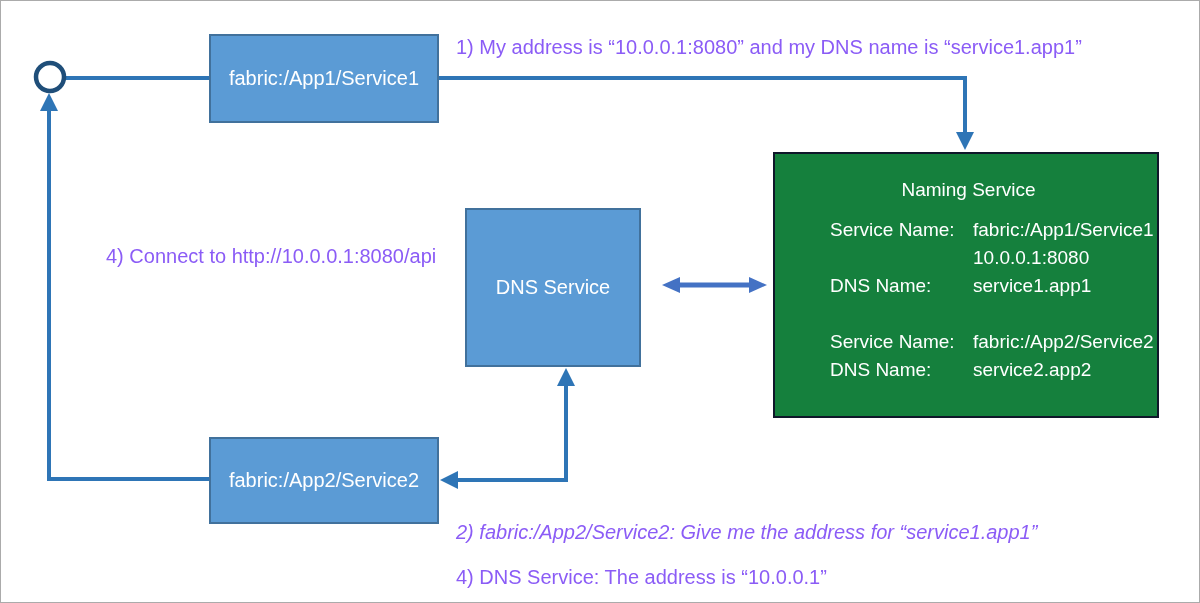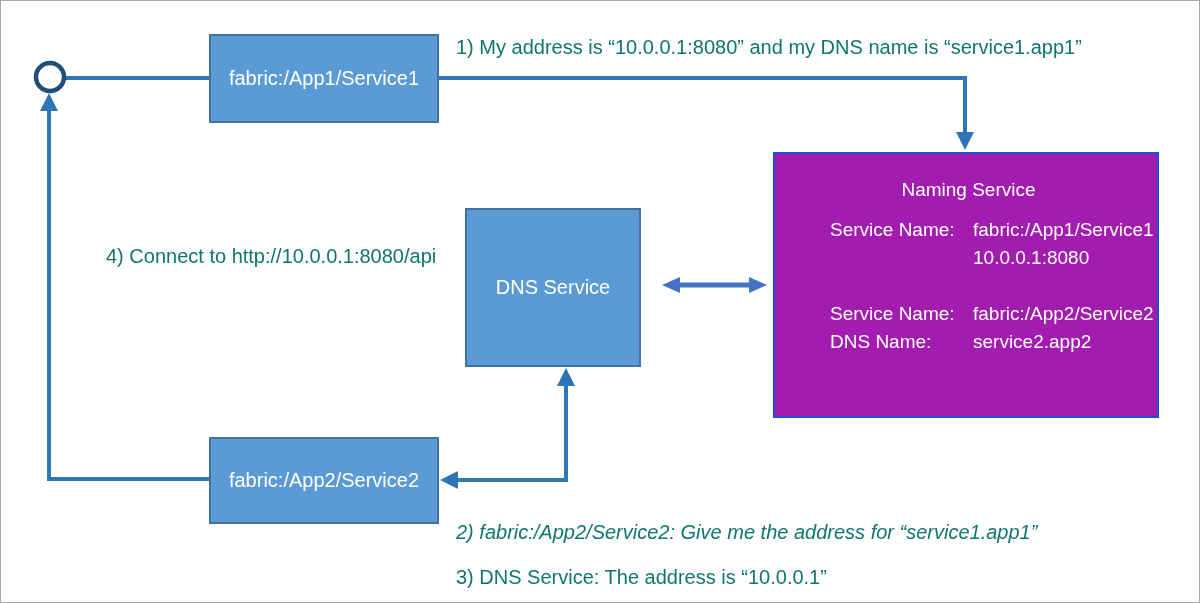--- a/index.html
+++ b/index.html
@@ -36,22 +36,22 @@
     text-align: center;
     font-size: 20px;
   }
   .node-service1 { left: 208px; top: 33px;  width: 230px; height: 89px;  }
   .node-service2 { left: 208px; top: 436px; width: 230px; height: 87px;  }
   .node-dns      { left: 464px; top: 207px; width: 176px; height: 159px; }
   .node-naming {
     position: absolute;
     box-sizing: border-box;
     left: 772px; top: 151px; width: 386px; height: 266px;
-    background: #a21caf;
-    border: 2px solid #1d4ed8;
+    background: #15803d;
+    border: 2px solid #0f172a;
     color: #ffffff;
     font-size: 19px;
     padding: 22px 6px 0 11px;
   }
   .naming-title {
     text-align: center;
     line-height: 28px;
     margin-bottom: 12px;
   }
   .naming-row {
@@ -60,21 +60,21 @@
   }
   .naming-row .lbl {
     display: inline-block;
     width: 143px;
     vertical-align: top;
     margin-left: 44px;
   }
   .record-sep { height: 28px; }
   .annotation {
     position: absolute;
-    color: #0f766e;
+    color: #8b5cf6;
     font-size: 20px;
     line-height: 24px;
     white-space: nowrap;
   }
   .ann-step1 { left: 455px; top: 34px;  }
   .ann-step4 { left: 69px;  top: 243px; margin-left: 36px; }
   .ann-step2 { left: 455px; top: 519px; font-style: italic; }
   .ann-step3 { left: 455px; top: 564px; }
 </style>
 </head>
@@ -112,31 +112,34 @@
   </div>
 
   <div class="node-naming">
     <div class="naming-title">Naming Service</div>
     <div class="naming-row">
       <span class="lbl">Service Name:</span><span>fabric:/App1/Service1</span>
     </div>
     <div class="naming-row">
       <span class="lbl"></span><span>10.0.0.1:8080</span>
     </div>
+    <div class="naming-row">
+      <span class="lbl">DNS Name:</span><span>service1.app1</span>
+    </div>
     <div class="record-sep"></div>
     <div class="naming-row">
       <span class="lbl">Service Name:</span><span>fabric:/App2/Service2</span>
     </div>
     <div class="naming-row">
       <span class="lbl">DNS Name:</span><span>service2.app2</span>
     </div>
   </div>
 
   <div class="node node-service2">
     <span>fabric:/App2/Service2</span>
   </div>
 
   <div class="annotation ann-step1">1) My address is “10.0.0.1:8080” and my DNS name is “service1.app1”</div>
   <div class="annotation ann-step4">4) Connect to http://10.0.0.1:8080/api</div>
   <div class="annotation ann-step2">2) fabric:/App2/Service2: Give me the address for “service1.app1”</div>
-  <div class="annotation ann-step3">3) DNS Service: The address is “10.0.0.1”</div>
+  <div class="annotation ann-step3">4) DNS Service: The address is “10.0.0.1”</div>
 
 </div>
 
 </body></html>

